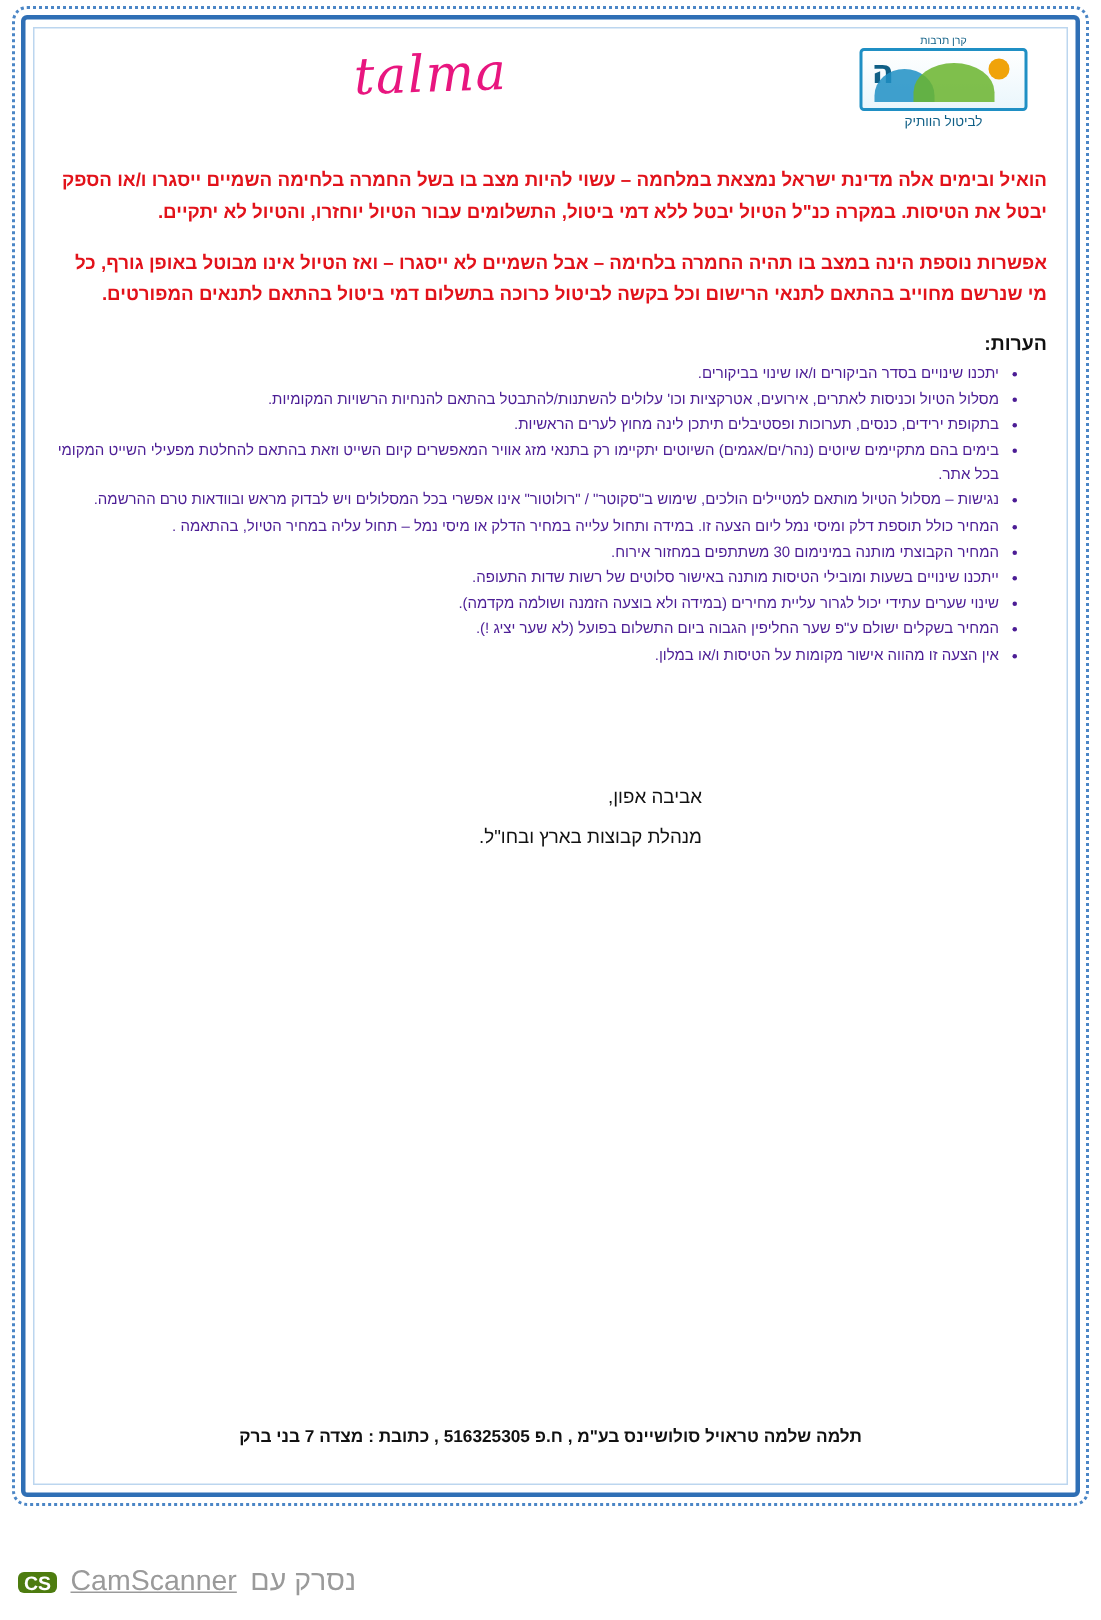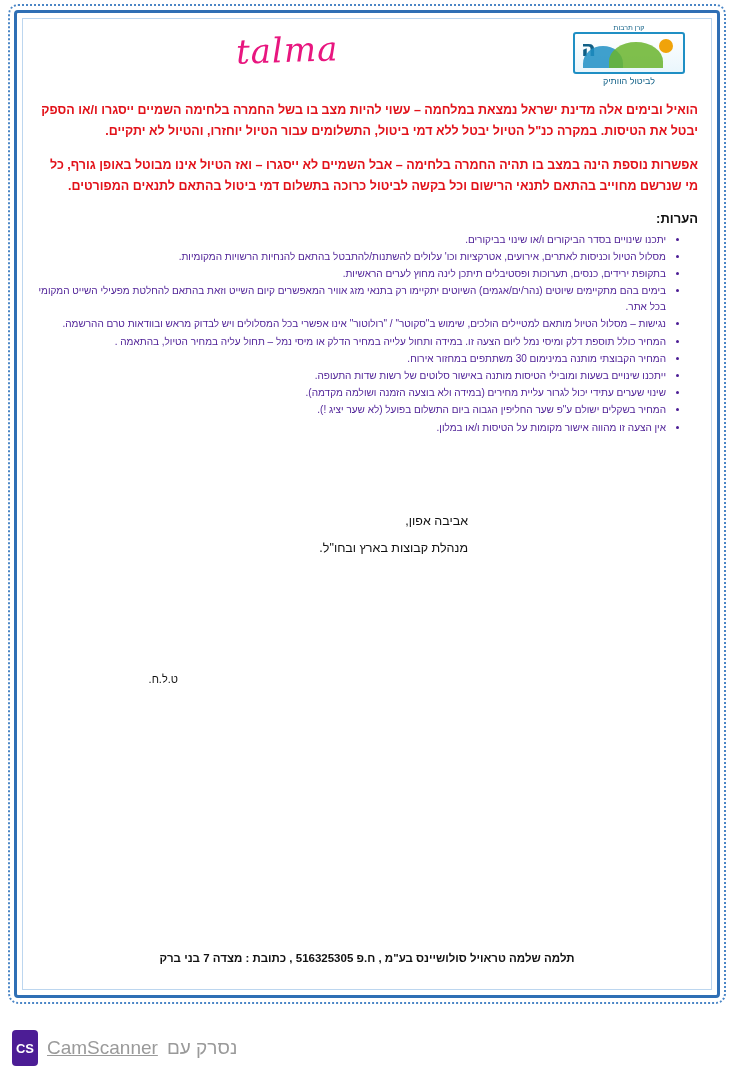--- a/index.html
+++ b/index.html
@@ -135,21 +135,21 @@
   
   .warn {
     direction: rtl;
     text-align: right;
     color: #e2121a;
     font-weight: bold;
     font-size: 12.5px;
     line-height: 1.65;
     margin: 0 0 14px 0;
   }
-  .warn.first { margin-top: 12px; }
+  .warn.first { margin-top: 22px; }
 
   .notes-title {
     direction: rtl;
     text-align: right;
     font-weight: bold;
     font-size: 13px;
     color: #111;
     margin: 4px 0 6px 0;
   }
   ul.notes {
@@ -210,23 +210,23 @@
   .camscanner {
     position: absolute;
     left: 12px;
     bottom: 14px;
     display: flex;
     align-items: center;
     gap: 9px;
   }
   .cs-badge {
     width: 26px;
-    height: 36px;
+    height: 14px;
     border-radius: 4px;
-    background: #4c1d95;
+    background: #4d7c0f;
     color: #fff;
     font-size: 13px;
     font-weight: bold;
     display: flex;
     align-items: center;
     justify-content: center;
     font-family: "Liberation Sans", sans-serif;
   }
   .cs-text {
     font-size: 19px;
@@ -279,21 +279,20 @@
       <li>המחיר בשקלים ישולם ע"פ שער החליפין הגבוה ביום התשלום בפועל (לא שער יציג !).</li>
       <li>אין הצעה זו מהווה אישור מקומות על הטיסות ו/או במלון.</li>
     </ul>
 
 
     <div class="signature">
       <div>אביבה אפון,</div>
       <div>מנהלת קבוצות בארץ ובחו"ל.</div>
     </div>
 
-    <div class="tlh">ט.ל.ח.</div>
 
     <div class="footer-line">תלמה שלמה טראויל סולושיינס בע"מ , ח.פ 516325305 , כתובת : מצדה 7 בני ברק</div>
   </div>
 
   <div class="camscanner">
     <div class="cs-badge">CS</div>
     <div class="cs-text">CamScanner</div>
     <div class="cs-heb">נסרק עם</div>
   </div>
 </div>

